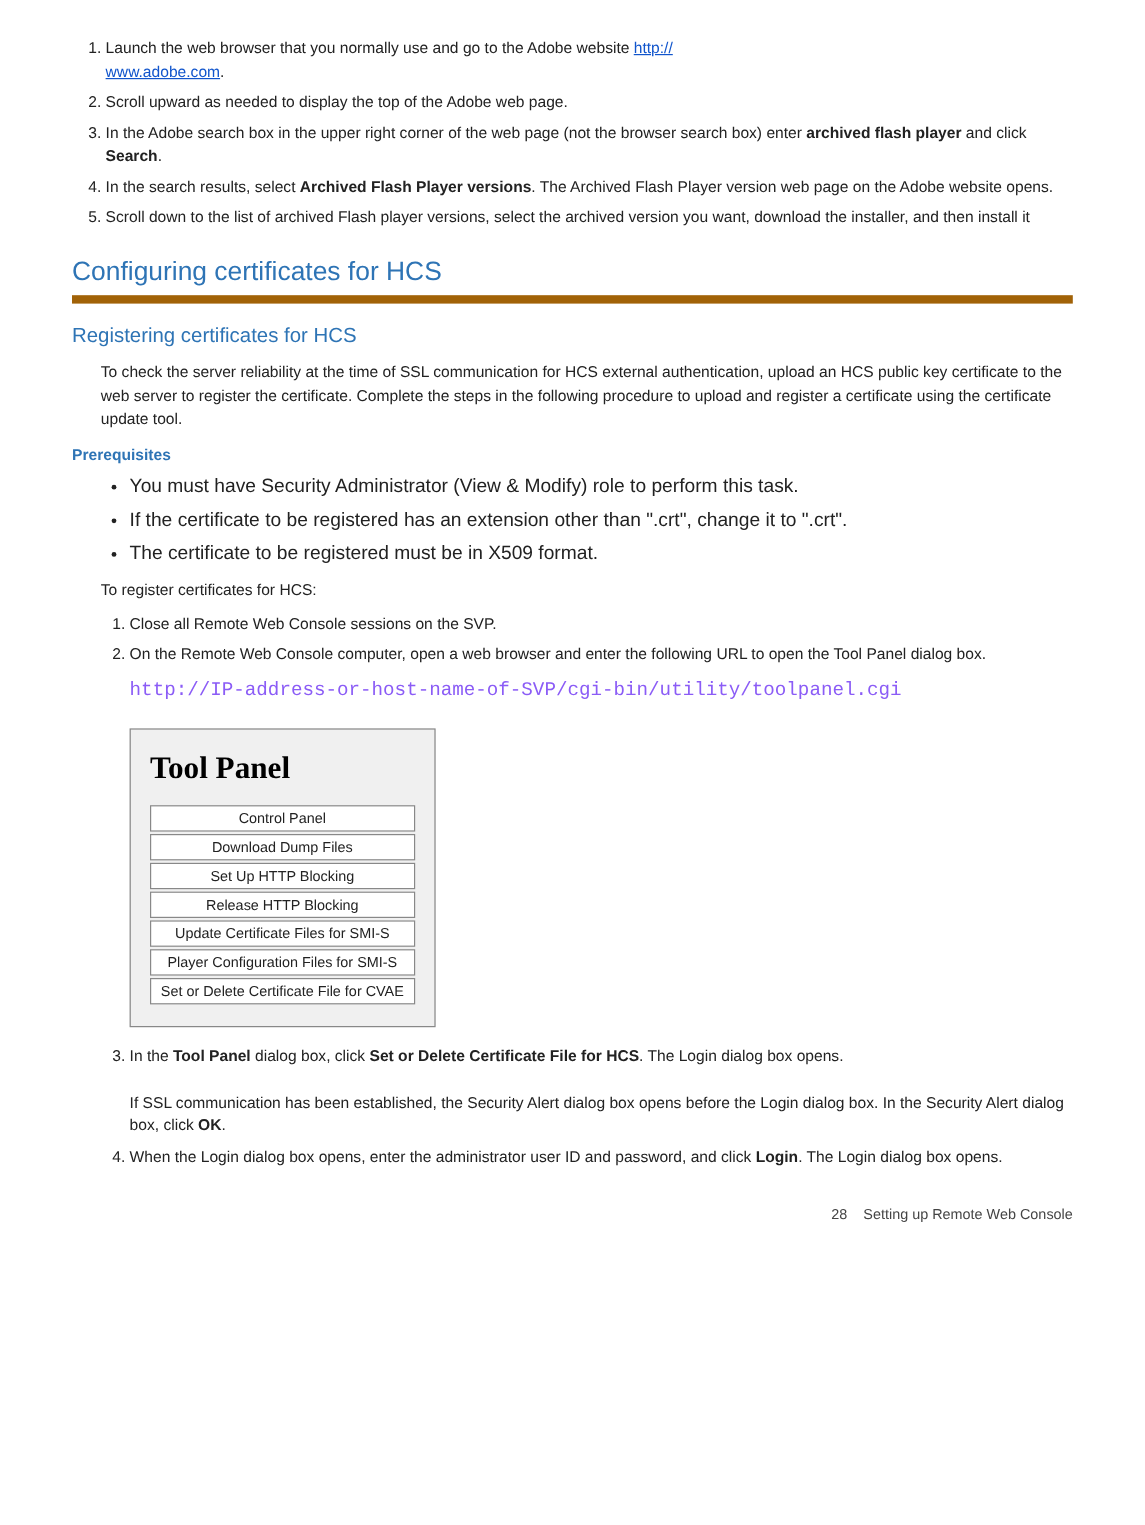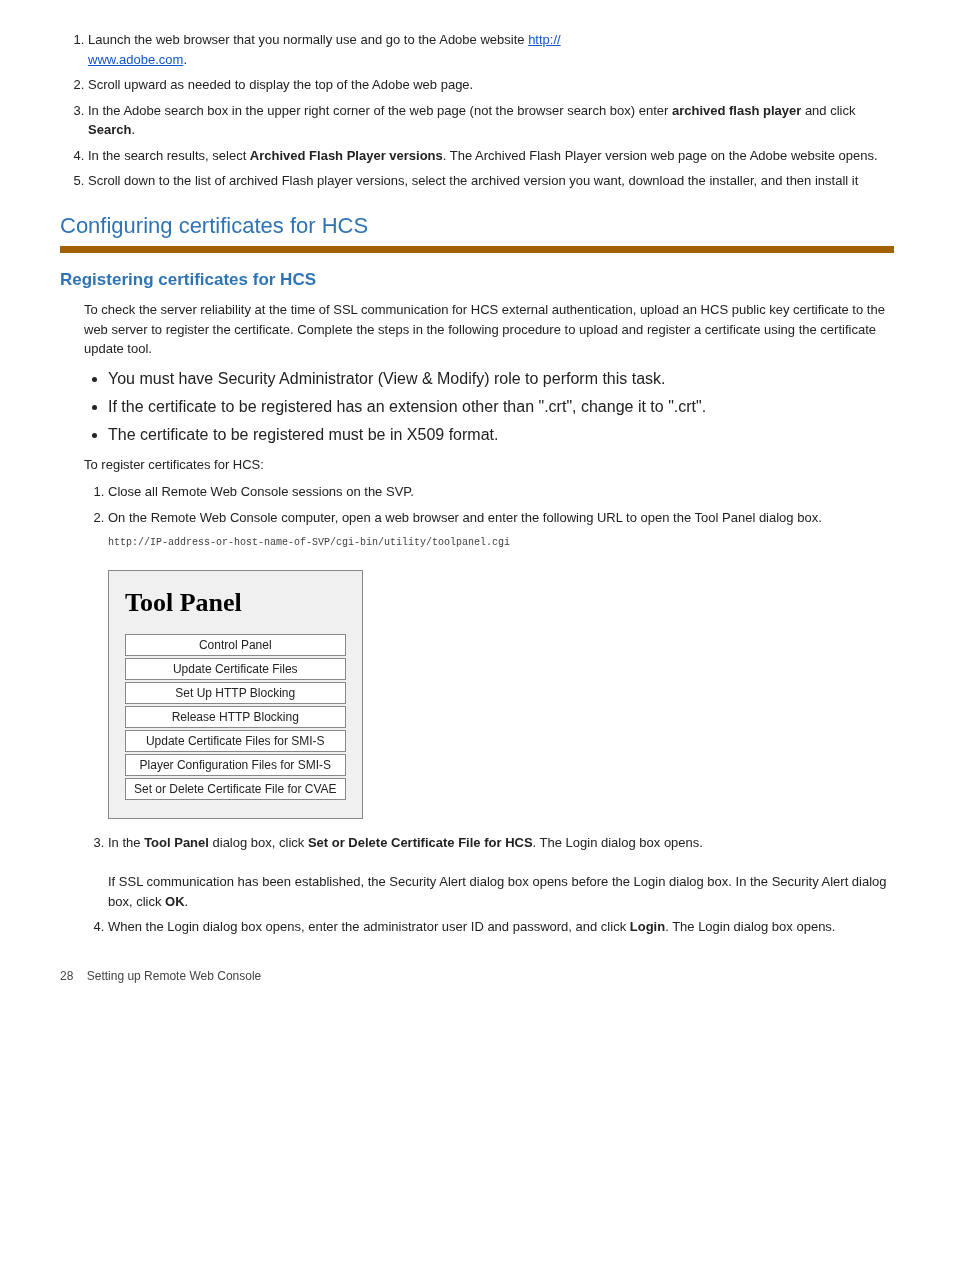--- a/index.html
+++ b/index.html
@@ -38,21 +38,21 @@
       color: #2e74b5;
       border-bottom: 7px solid #a16207;
       padding-bottom: 4px;
       margin-top: 18px;
       margin-bottom: 10px;
     }
 
     
     .section-h3 {
       font-size: 17px;
-      font-weight: bold;
+      font-weight: normal;
       color: #2e74b5;
       margin-top: 14px;
       margin-bottom: 8px;
     }
 
     
     .sub-heading {
       font-size: 13px;
       font-weight: bold;
       color: #2e74b5;
@@ -85,22 +85,22 @@
     }
     .steps-list li {
       margin-bottom: 6px;
       font-size: 13px;
       list-style-type: decimal;
     }
 
     
     .code-block {
       font-family: 'Courier New', Courier, monospace;
-      font-size: 10px;
-      color: #404040;
+      font-size: 16px;
+      color: #8b5cf6;
       margin: 6px 0 10px 48px;
     }
 
     
     .tool-panel-container {
       margin: 10px 0 14px 48px;
       display: inline-block;
       border: 1px solid #888;
       background: #f0f0f0;
       padding: 12px 16px 16px 16px;
@@ -124,20 +124,21 @@
       margin-bottom: 2px;
       cursor: pointer;
       color: #222;
     }
 
     
     .page-footer {
       margin-top: 30px;
       font-size: 12px;
       color: #444;
+      text-align: right;
     }
 
     b, strong {
       font-weight: bold;
     }
   </style>
 </head>
 <body>
 
 
@@ -169,20 +170,21 @@
 </div>
 
 
 <div>
   <h3 class="section-h3">Registering certificates for HCS</h3>
   <p class="body-text">To check the server reliability at the time of SSL communication for HCS external authentication, upload an HCS public key certificate to the web server to register the certificate. Complete the steps in the following procedure to upload and register a certificate using the certificate update tool.</p>
 </div>
 
 
 <div>
+  <div class="sub-heading">Prerequisites</div>
   <ul class="bullet-list">
     <li>You must have Security Administrator (View &amp; Modify) role to perform this task.</li>
     <li>If the certificate to be registered has an extension other than ".crt", change it to ".crt".</li>
     <li>The certificate to be registered must be in X509 format.</li>
   </ul>
 </div>
 
 
 <p class="body-text">To register certificates for HCS:</p>
 
@@ -192,21 +194,21 @@
   <li>On the Remote Web Console computer, open a web browser and enter the following URL to open the Tool Panel dialog box.</li>
 </ol>
 
 
 <div class="code-block">http://IP-address-or-host-name-of-SVP/cgi-bin/utility/toolpanel.cgi</div>
 
 
 <div class="tool-panel-container">
   <div class="tool-panel-title">Tool Panel</div>
   <button class="tool-panel-btn">Control Panel</button>
-  <button class="tool-panel-btn">Update Certificate Files</button>
+  <button class="tool-panel-btn">Download Dump Files</button>
   <button class="tool-panel-btn">Set Up HTTP Blocking</button>
   <button class="tool-panel-btn">Release HTTP Blocking</button>
   <button class="tool-panel-btn">Update Certificate Files for SMI-S</button>
   <button class="tool-panel-btn">Player Configuration Files for SMI-S</button>
   <button class="tool-panel-btn">Set or Delete Certificate File for CVAE</button>
 </div>
 
 
 <ol class="steps-list" start="3">
   <li>

